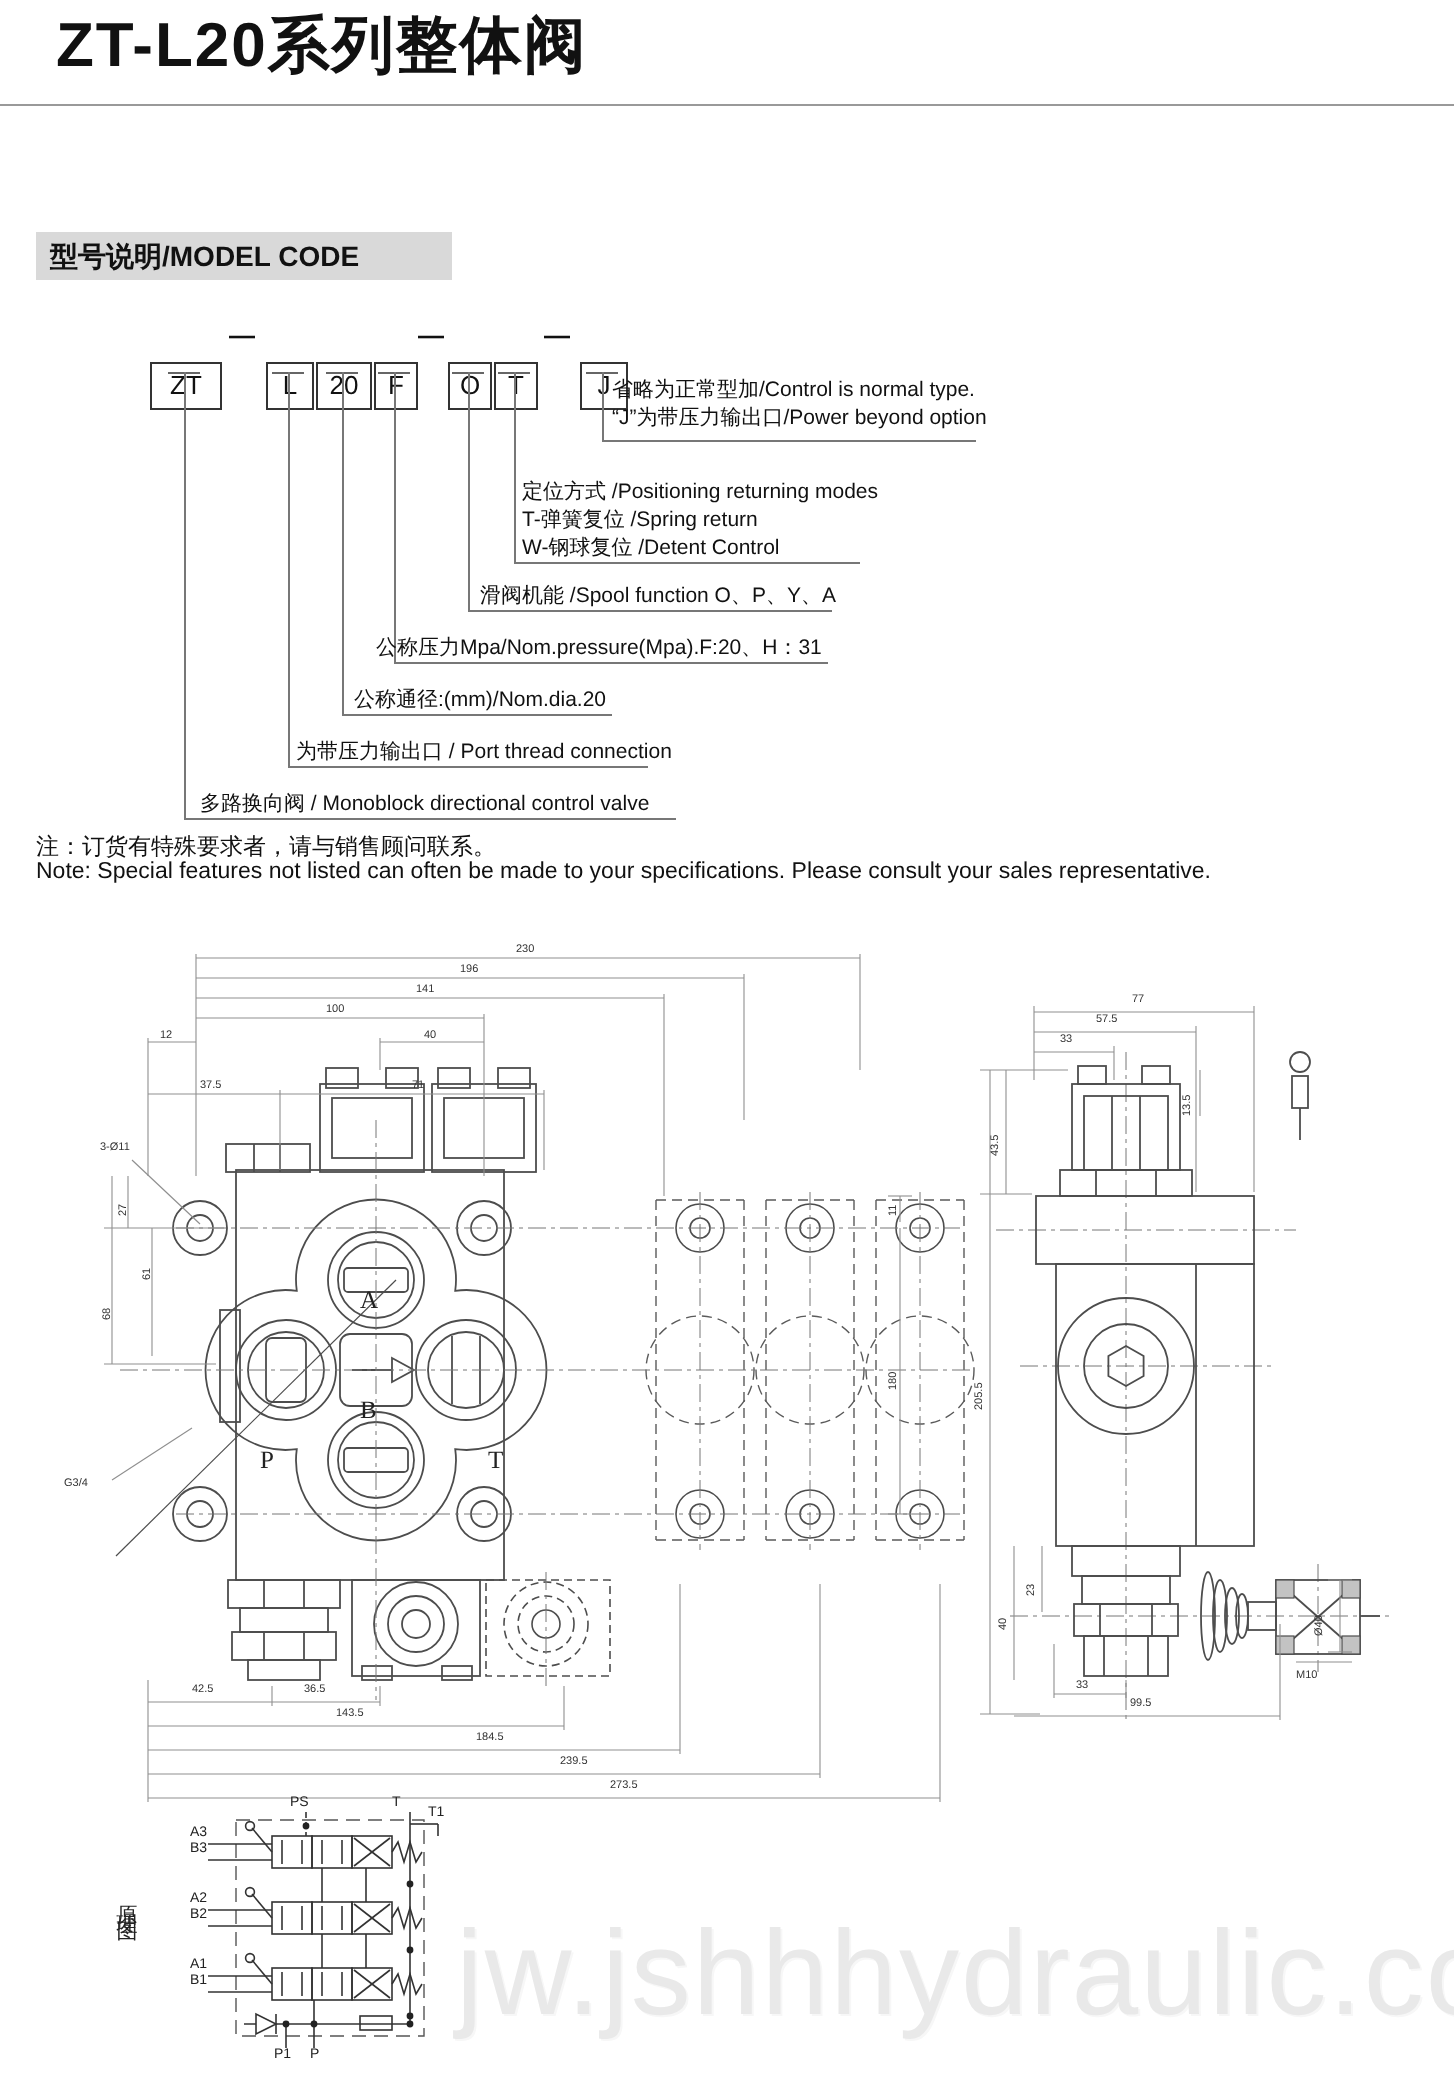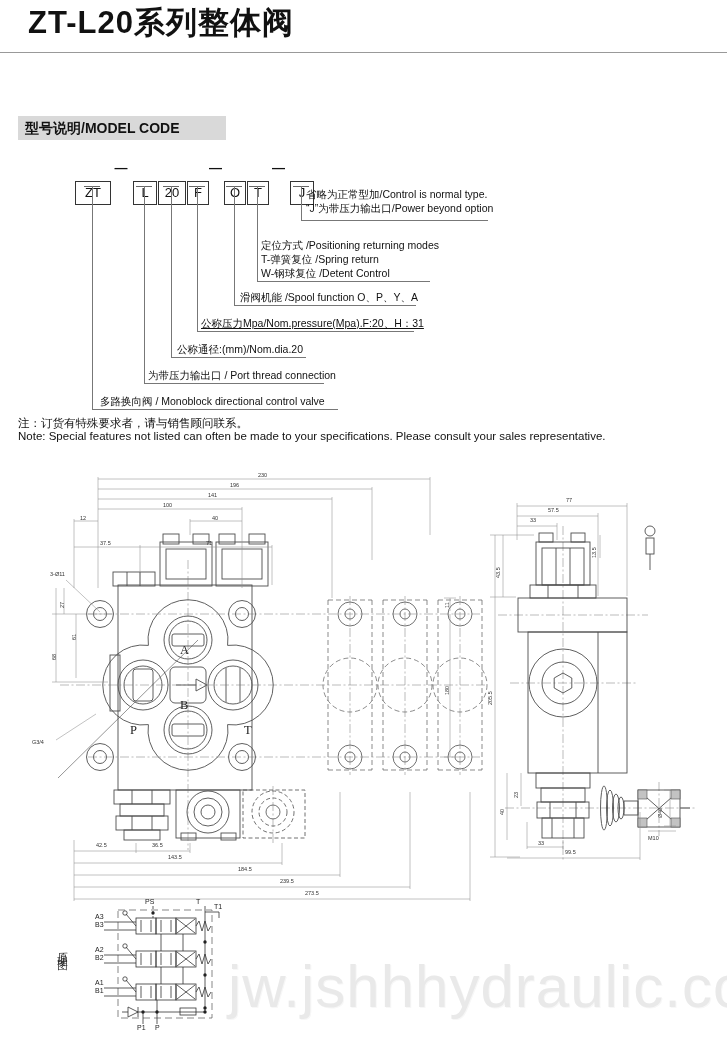--- a/index.html
+++ b/index.html
@@ -71,21 +71,21 @@
   <div class="mc-t" style="left:261px;top:239px;">定位方式 /Positioning returning modes</div>
   <div class="mc-t" style="left:261px;top:253px;">T-弹簧复位 /Spring return</div>
   <div class="mc-t" style="left:261px;top:267px;">W-钢球复位 /Detent Control</div>
 
   <div class="mc-v" style="left:234px;top:186px;height:120px;"></div>
   <div class="mc-u" style="left:234px;top:305px;width:182px;"></div>
   <div class="mc-t" style="left:240px;top:291px;">滑阀机能 /Spool function O、P、Y、A</div>
 
   <div class="mc-v" style="left:197px;top:186px;height:146px;"></div>
   <div class="mc-u" style="left:197px;top:331px;width:217px;"></div>
-  <div class="mc-t" style="left:201px;top:317px;text-decoration:underline;">公称压力Mpa/Nom.pressure(Mpa).F:20、H：31</div>
+  <div class="mc-t" style="left:188px;top:317px;">公称压力Mpa/Nom.pressure(Mpa).F:20、H：31</div>
 
   <div class="mc-v" style="left:171px;top:186px;height:172px;"></div>
   <div class="mc-u" style="left:171px;top:357px;width:135px;"></div>
   <div class="mc-t" style="left:177px;top:343px;">公称通径:(mm)/Nom.dia.20</div>
 
   <div class="mc-v" style="left:144px;top:186px;height:198px;"></div>
   <div class="mc-u" style="left:144px;top:383px;width:180px;"></div>
   <div class="mc-t" style="left:148px;top:369px;">为带压力输出口 / Port thread connection</div>
 
   <div class="mc-v" style="left:92px;top:186px;height:224px;"></div>

